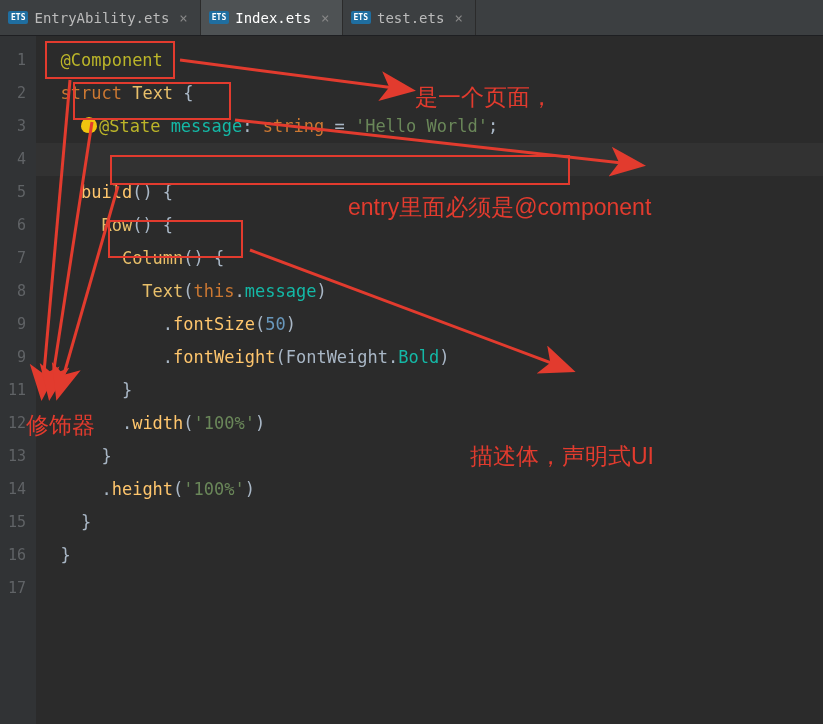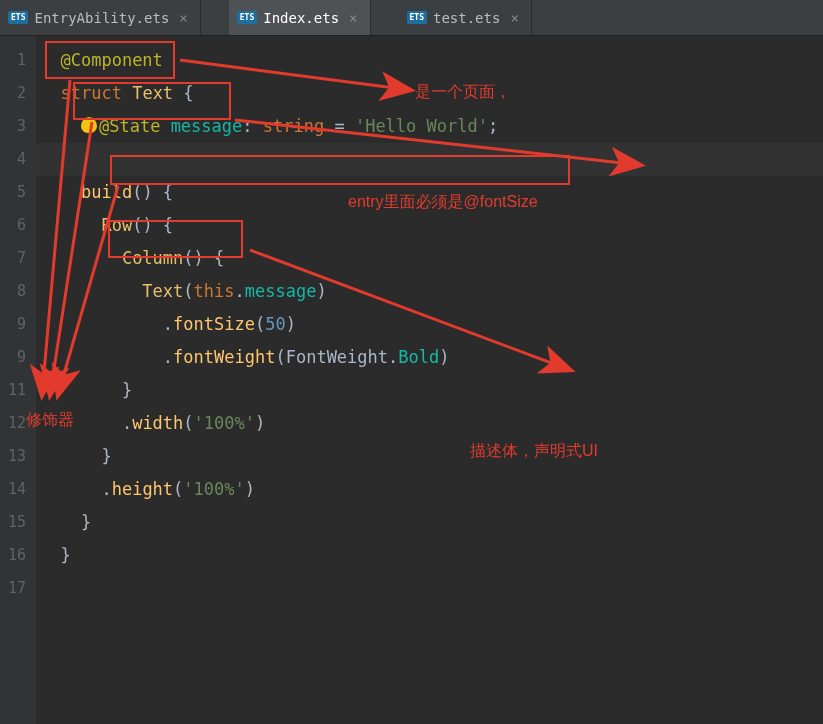--- a/index.html
+++ b/index.html
@@ -11,21 +11,20 @@
     width: 823px;
     height: 724px;
     overflow: hidden;
     position: relative;
   }
   .tab-bar {
     display: flex;
     height: 36px;
     background: #3c3f41;
     border-bottom: 1px solid #1e1f22;
-    gap: 28px;
   }
   .tab {
     display: flex;
     align-items: center;
     padding: 0 12px 0 8px;
     gap: 6px;
     border-right: 1px solid #2b2b2b;
     color: #bbbbbb;
     cursor: pointer;
     font-size: 14px;
@@ -102,21 +101,21 @@
     width: 823px; height: 724px;
     pointer-events: none;
   }
   .box {
     position: absolute;
     border: 2px solid #e23b2e;
   }
   .annot-text {
     position: absolute;
     color: #e23b2e;
-    font-size: 16px;
+    font-size: 23px;
     font-family: sans-serif;
   }
   svg.arrows {
     position: absolute;
     left: 0; top: 0;
     width: 823px; height: 724px;
   }
 </style>
 </head>
 <body>
@@ -180,21 +179,21 @@
   </div>
 </div>
 
 <div class="annotations">
   <div class="box" style="left:45px; top:41px; width:130px; height:38px;"></div>
   <div class="box" style="left:73px; top:82px; width:158px; height:38px;"></div>
   <div class="box" style="left:110px; top:155px; width:460px; height:30px;"></div>
   <div class="box" style="left:108px; top:220px; width:135px; height:38px;"></div>
 
   <div class="annot-text" style="left:415px; top:82px;">是一个页面，</div>
-  <div class="annot-text" style="left:348px; top:192px;">entry里面必须是@fontSize</div>
+  <div class="annot-text" style="left:348px; top:192px;">entry里面必须是@component</div>
   <div class="annot-text" style="left:26px; top:410px;">修饰器</div>
   <div class="annot-text" style="left:470px; top:425px;margin-top:16px;">描述体，声明式UI</div>
 
   <svg class="arrows">
     <defs>
       <marker id="ah" markerWidth="12" markerHeight="12" refX="10" refY="5" orient="auto">
         <path d="M0,0 L12,5 L0,10 L3,5 Z" fill="#e23b2e"></path>
       </marker>
     </defs>
     <line x1="180" y1="60" x2="410" y2="90" stroke="#e23b2e" stroke-width="3" marker-end="url(#ah)"></line>

